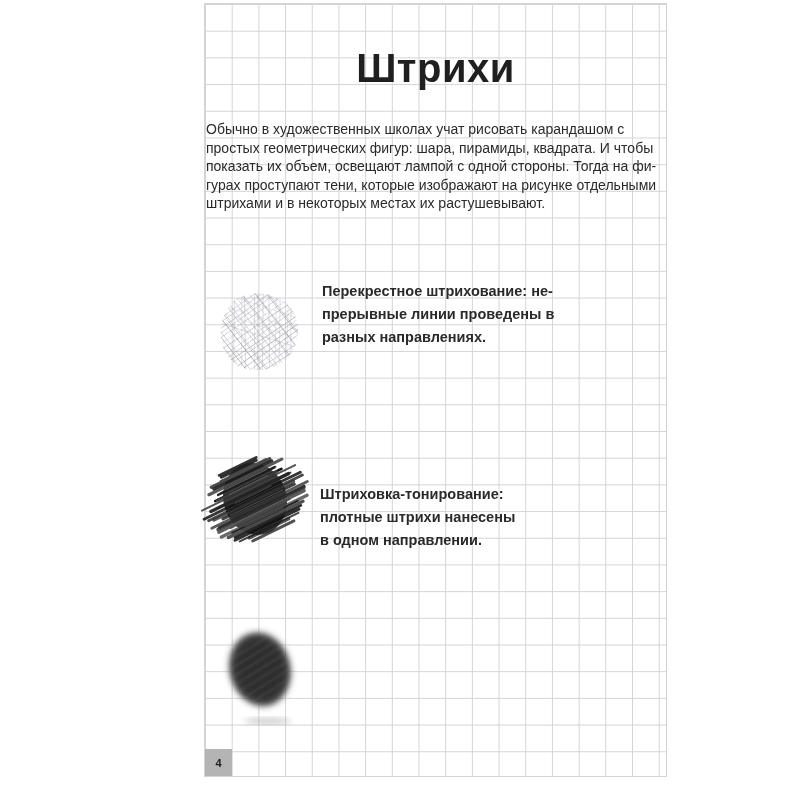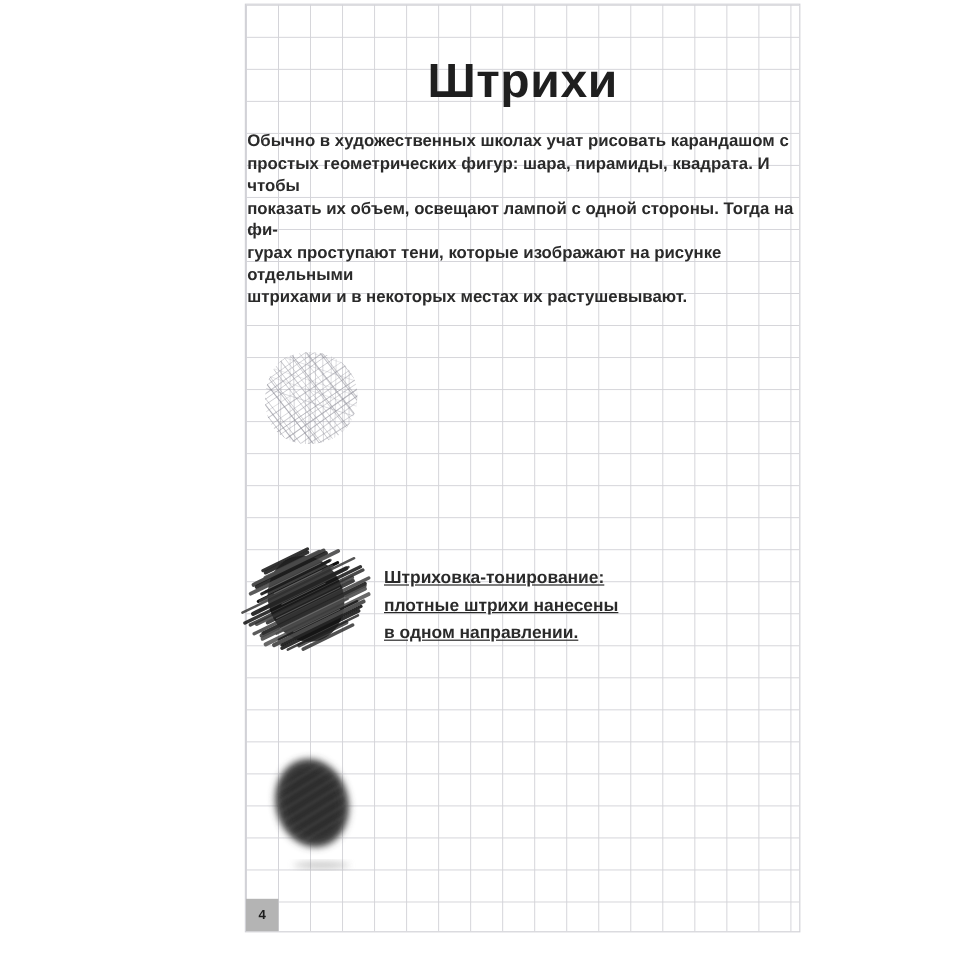--- a/index.html
+++ b/index.html
@@ -15,34 +15,34 @@
     background-image:
       linear-gradient(to right, #d4d4d9 1px, transparent 1px),
       linear-gradient(to bottom, #d4d4d9 1px, transparent 1px);
     background-size:26.7px 26.7px;
   }
   .title{
     position:absolute;top:42px;left:0;width:100%;text-align:center;
     font-size:40px;font-weight:bold;color:#1f1f1f;letter-spacing:0.5px;
   }
   .intro{
-    position:absolute;left:1px;top:104px;width:458px;
-    font-size:14px;line-height:18.5px;font-weight:bold;color:#2a2a2a;
+    position:absolute;left:1px;top:116px;width:458px;
+    font-size:14px;line-height:18.5px;font-weight:normal;color:#2a2a2a;
     white-space:pre-line;
   }
   .heading{
     position:absolute;left:117px;top:240px;
     font-size:14.5px;font-weight:bold;color:#2a2a2a;
   }
   .desc{
     position:absolute;font-size:14.5px;line-height:23px;font-weight:bold;
     color:#2a2a2a;white-space:pre-line;
   }
   .d1{left:117px;top:276px;}
-  .d2{left:115px;top:467px;text-decoration:underline;}
+  .d2{left:115px;top:479px;}
   .d3{left:113px;top:630px;}
   .swatch{position:absolute;overflow:visible;}
   .s1{left:11px;top:283px;width:88px;height:90px;}
   .s2{left:7px;top:452px;width:86px;height:86px;}
   .s3{left:12px;top:624px;width:88px;height:100px;}
   .pagenum{
     position:absolute;left:0;bottom:0;width:27px;height:27px;
     background:#b4b4b4;display:flex;align-items:center;justify-content:center;
     font-size:11px;font-weight:bold;color:#1d1d1d;
   }
@@ -121,20 +121,23 @@
           <line x1="23.044798172563144" y1="-9.173068497675017" x2="35.28581376468156" y2="109.86715894651778" stroke="#9898a2" stroke-width="0.5490016" opacity="0.4036464"></line>
           <line x1="15.244279227322881" y1="-5.151868224990699" x2="26.098094819441297" y2="112.5011592192021" stroke="#9898a2" stroke-width="0.6446943999999999" opacity="0.5525136"></line>
           <line x1="0.030496822513187194" y1="-11.768286484377139" x2="118.49940891056987" y2="14.272316413753979" stroke="#9494a0" stroke-width="0.7501983999999999" opacity="0.3917312"></line>
           <line x1="1.334726350365528" y1="-2.1875368792918426" x2="118.9588384384222" y2="23.008266018839276" stroke="#9494a0" stroke-width="0.5111007999999999" opacity="0.34644992"></line>
           <line x1="-3.1789296526929993" y1="9.227003098888119" x2="114.8707824353637" y2="34.848405997019235" stroke="#9494a0" stroke-width="0.7335327999999999" opacity="0.31751168"></line>
           <line x1="-6.167231637052096" y1="22.187493934372476" x2="111.34488045100458" y2="47.271296832503594" stroke="#9494a0" stroke-width="0.5133855999999999" opacity="0.37016576"></line>
           <line x1="-8.97380745404785" y1="29.64888349032792" x2="110.99110463400883" y2="57.18548638845903" stroke="#9494a0" stroke-width="0.6549088" opacity="0.3097088"></line>
           <line x1="-8.023794077014688" y1="42.297795509373046" x2="107.98751801104198" y2="65.88079840750417" stroke="#9494a0" stroke-width="0.801136" opacity="0.397568"></line>
         </g>
       </svg>
+    <div class="desc d1">Перекрестное штрихование: не-
+прерывные линии проведены в
+разных направлениях.</div>
 
     <svg class="swatch s2" viewBox="0 0 90 90">
         <ellipse cx="45" cy="45" rx="33" ry="38" transform="rotate(-18 45 45)" fill="#3e3e3e"></ellipse>
         <line x1="7.382735101164187" y1="20.357919362957503" x2="46.258069210983365" y2="1.3971520262126678" stroke="#0f0f0f" stroke-width="2.747648" stroke-linecap="round" opacity="0.84296"></line>
         <line x1="9.866603214651022" y1="22.090825401726903" x2="46.13472280768414" y2="4.401681550200626" stroke="#1f1f1f" stroke-width="3.446912" stroke-linecap="round" opacity="0.91328"></line>
         <line x1="9.67158567504848" y1="26.79075343069662" x2="56.37036017927244" y2="4.014239258898021" stroke="#4a4a4a" stroke-width="3.525248" stroke-linecap="round" opacity="0.906"></line>
         <line x1="-0.6144142731382303" y1="32.762216446365436" x2="60.3421156193642" y2="3.0317303319029154" stroke="#4a4a4a" stroke-width="3.57824" stroke-linecap="round" opacity="0.97688"></line>
         <line x1="2.1304266676237056" y1="34.631671605390274" x2="62.34025156823202" y2="5.265377849519323" stroke="#1a1a1a" stroke-width="3.659456" stroke-linecap="round" opacity="0.8916"></line>
         <line x1="-3.1847692988610916" y1="40.47819890509389" x2="73.03021479158323" y2="3.30566742715553" stroke="#4a4a4a" stroke-width="3.372608" stroke-linecap="round" opacity="0.90456"></line>
         <line x1="9.864649394897633" y1="38.74793027111414" x2="66.32841899458842" y2="11.208709764070559" stroke="#4a4a4a" stroke-width="2.3265919999999998" stroke-linecap="round" opacity="0.8236"></line>

